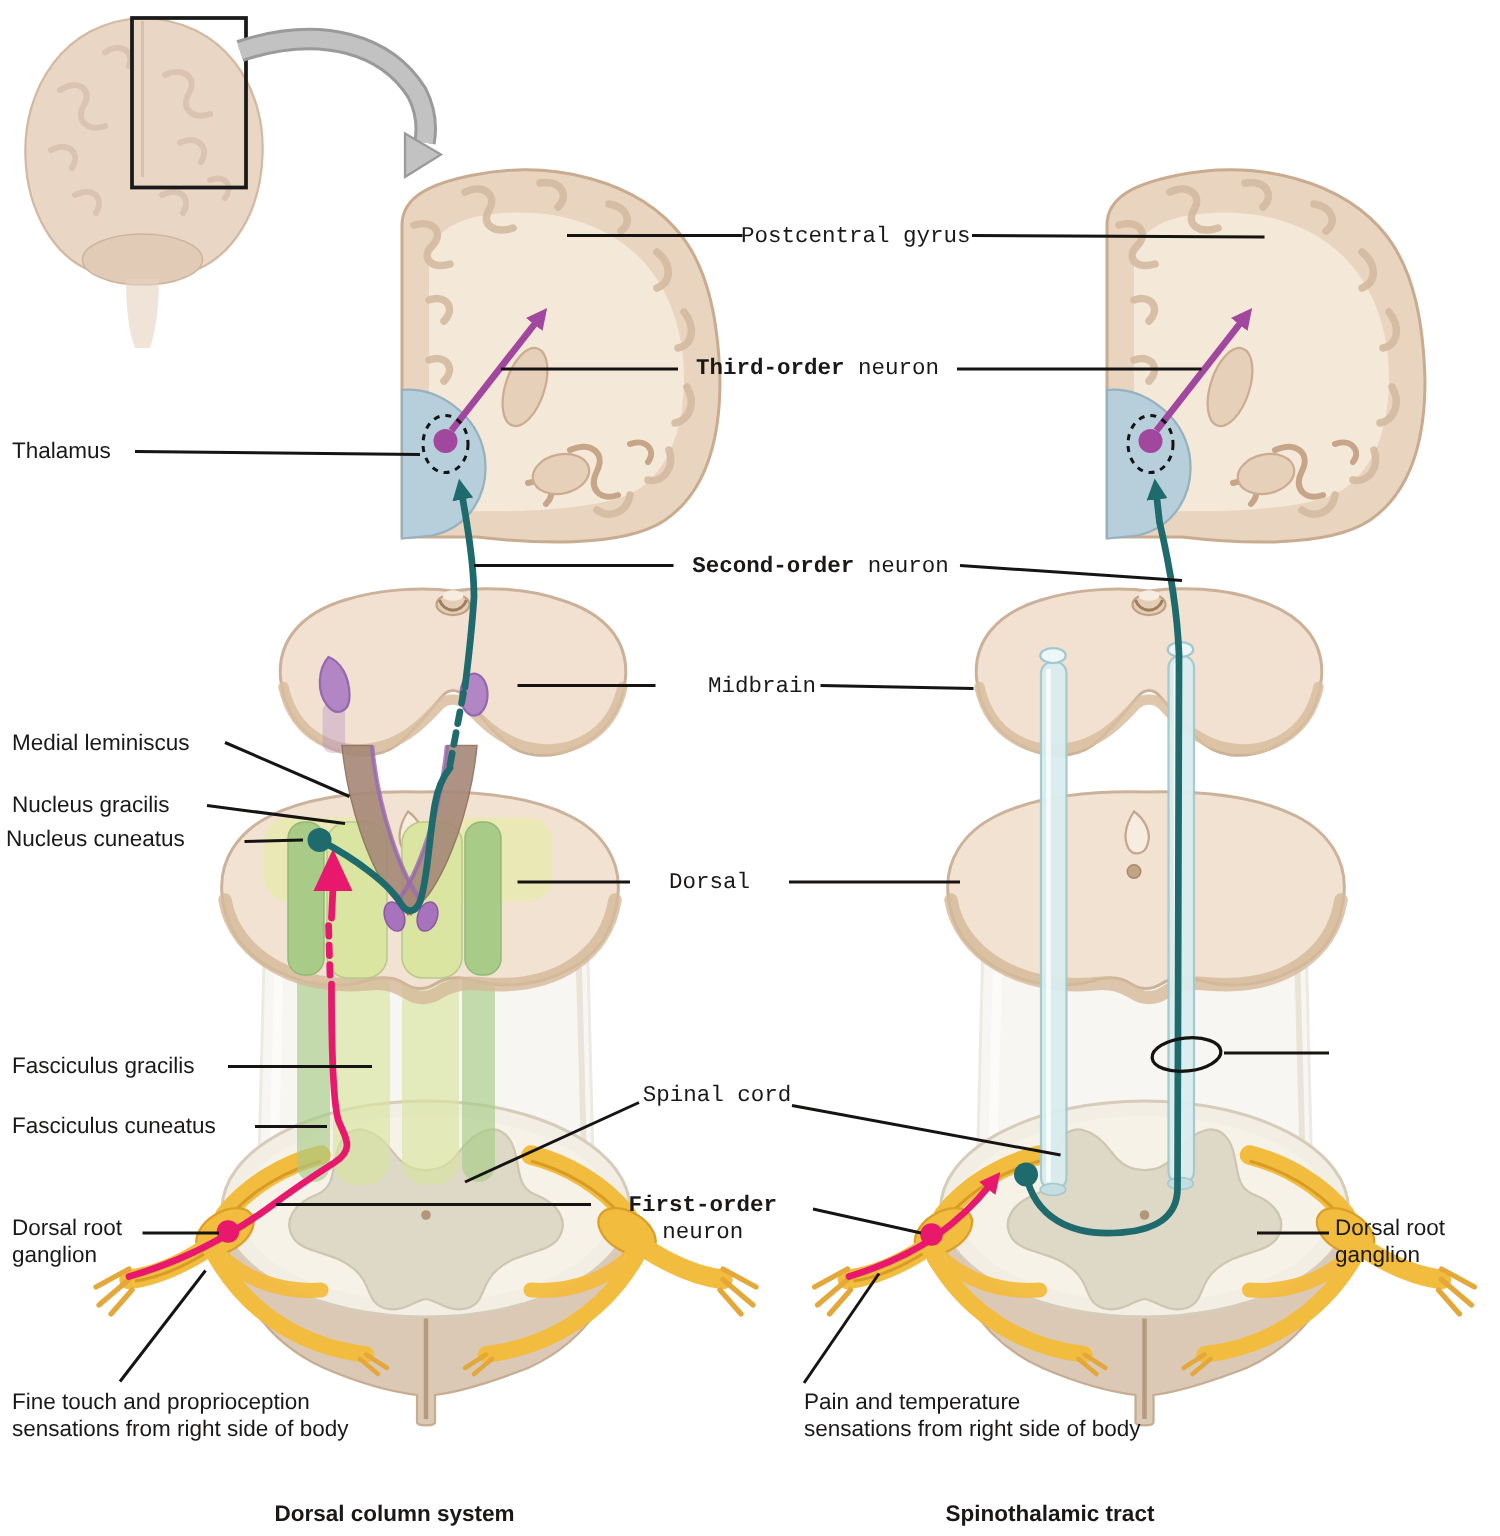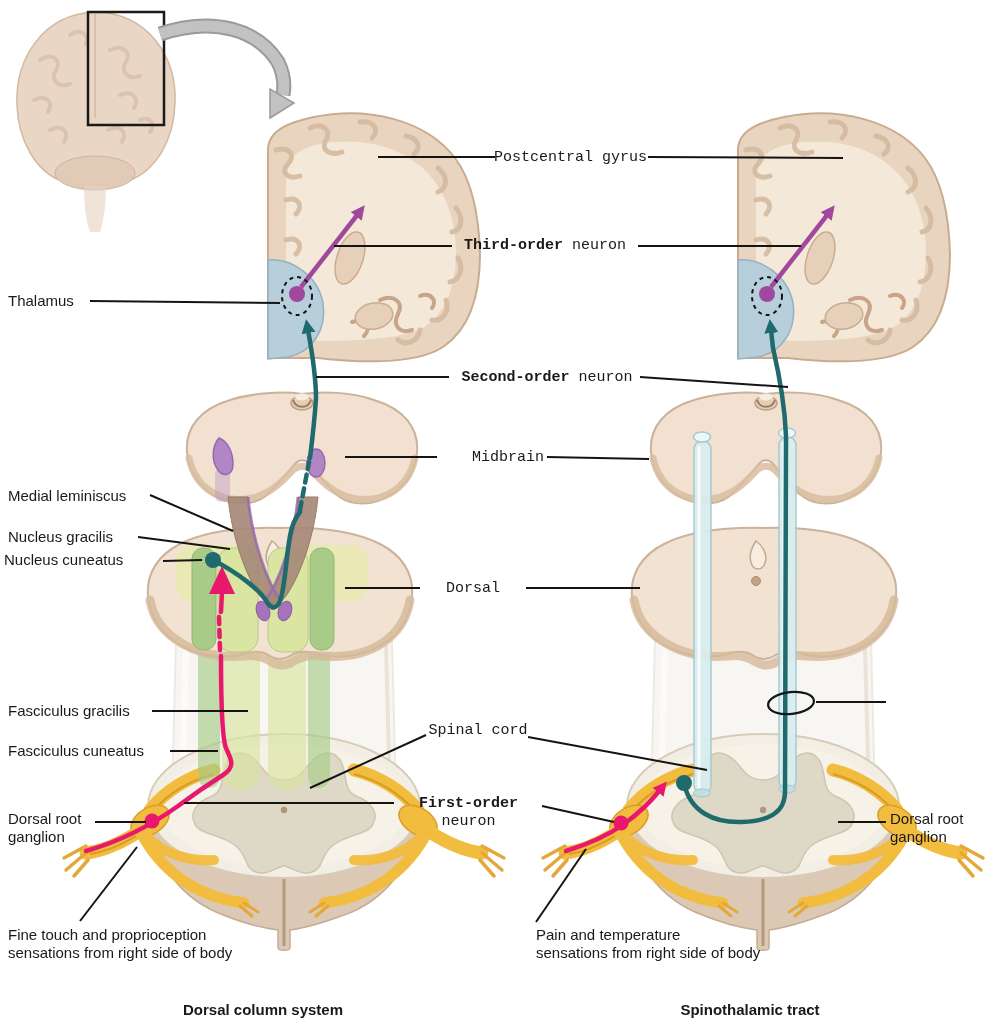--- a/index.html
+++ b/index.html
@@ -288,15 +288,15 @@
 <div class="lbl center" style="left:396px;top:795px;width:145px;"><b>First-order</b><span> neuron</span></div>
 <div class="lbl" style="left:8px;top:810px;width:100px;">Dorsal root
 ganglion</div>
 <div class="lbl" style="left:890px;top:810px;width:105px;">Dorsal root
 ganglion</div>
 <div class="lbl" style="left:8px;top:926px;width:280px;">Fine touch and proprioception
 sensations from right side of body</div>
 <div class="lbl" style="left:508px;top:926px;width:280px;margin-left:28px;">Pain and temperature
 sensations from right side of body</div>
 <div class="title" style="left:118px;top:1001px;width:290px;">Dorsal column system</div>
-<div class="title" style="left:604px;top:1001px;width:292px;text-align:center;">Spinothalamic tract</div>
+<div class="title" style="left:554px;top:1001px;width:292px;text-align:center;">Spinothalamic tract</div>
 
 </div>
 
 </body></html>

